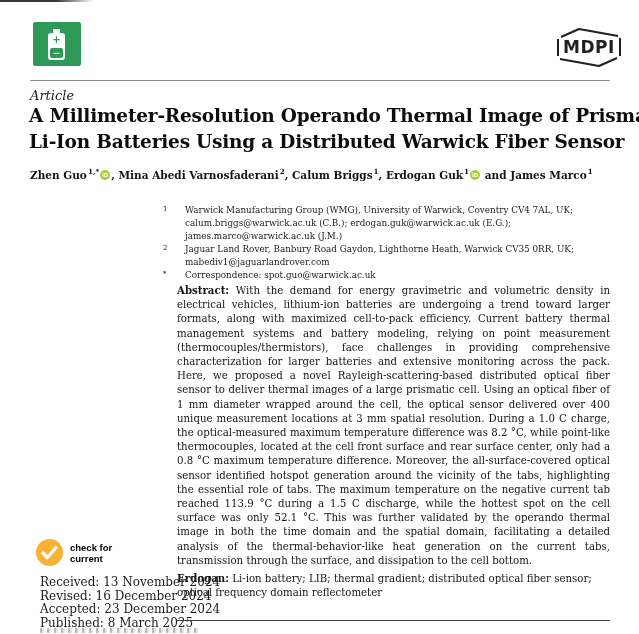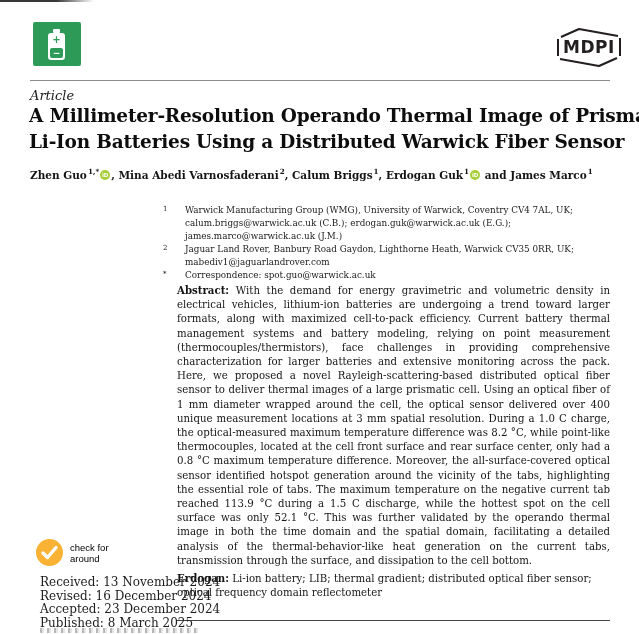--- a/index.html
+++ b/index.html
@@ -46,21 +46,21 @@
   .abstract{position:absolute;left:177px;top:283px;width:433px;font-size:10.2px;line-height:14.2px;
     text-align:justify;color:#151515;}
   .abstract b,.keywords b{font-weight:bold;}
   .keywords{position:absolute;left:177px;top:571px;width:433px;font-size:10.2px;line-height:14.2px;
     text-align:left;color:#151515;}
   .kw-divider{position:absolute;left:177px;top:620px;width:433px;border-top:1.2px solid #454545;}
   
   .update-badge{position:absolute;left:36px;top:539px;width:110px;height:30px;cursor:pointer;}
   .badge-circle{position:absolute;left:0;top:0;width:27px;height:27px;border-radius:50%;background:#f9b233;}
   .badge-text{position:absolute;left:34px;top:4px;font-family:"Liberation Sans","DejaVu Sans",sans-serif;
-    font-weight:normal;font-size:9.5px;line-height:10.5px;color:#000;}
+    font-weight:bold;font-size:9.5px;line-height:10.5px;color:#000;}
   .dates{position:absolute;left:40px;top:576px;font-size:12px;line-height:13.6px;color:#1c1c1c;}
 </style>
 </head>
 <body>
 
 <div class="page">
 
   <div class="top-edge"></div>
 
   <div class="journal-logo">
@@ -128,21 +128,21 @@
   <div class="kw-divider"></div>
 
   <div class="update-badge">
     <div class="badge-circle">
       <svg width="27" height="27" viewBox="0 0 27 27">
         <polyline points="7,14 11.5,18.5 20,8.5" fill="none" stroke="#ffffff" stroke-width="3.4" stroke-linecap="round" stroke-linejoin="round"></polyline>
       </svg>
     </div>
     <div class="badge-text">
       <div>check for</div>
-      <div>around</div>
+      <div>current</div>
     </div>
   </div>
 
   <div class="dates">
     <div>Received: 13 November 2024</div>
     <div>Revised: 16 December 2024</div>
     <div>Accepted: 23 December 2024</div>
     <div>Published: 8 March 2025</div>
   </div>
 

